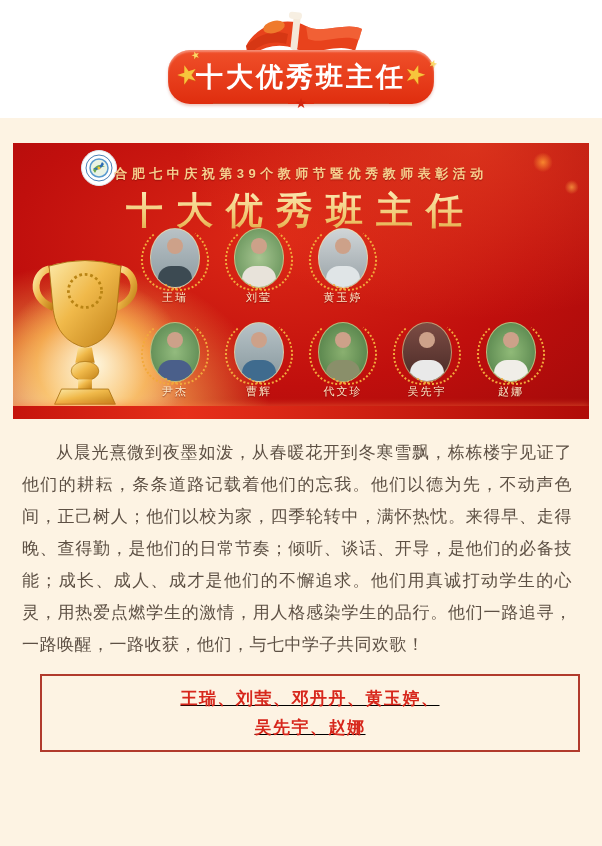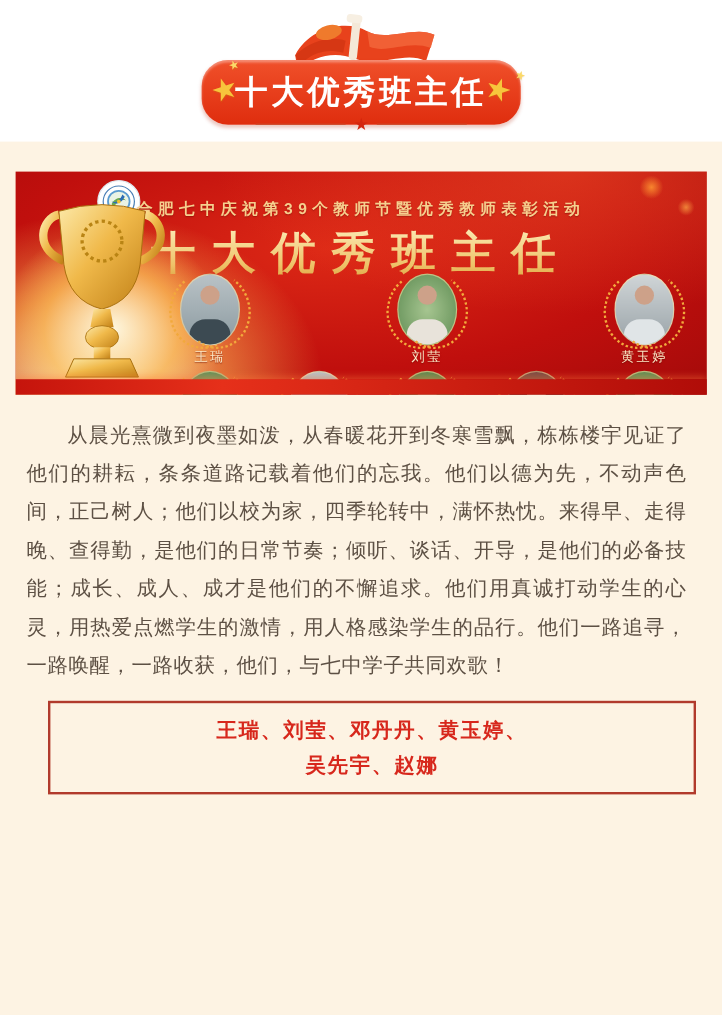--- a/index.html
+++ b/index.html
@@ -38,21 +38,21 @@
   .divider{
     position:absolute;top:96px;left:50%;transform:translateX(-50%);
     width:176px;display:flex;align-items:center;z-index:2;
   }
   .divider .line{flex:1;height:1px;background:#cc4a2a;}
   .divider .dstar{color:#d3250e;font-size:14px;margin:0 7px;line-height:1;}
   
   .banner{
     position:relative;
     margin:25px 13px 0 13px;
-    height:186px;
+    height:276px;
     overflow:hidden;
     background:
       radial-gradient(circle 14px at 92% 7%, rgba(255,150,50,.85), rgba(255,150,50,0) 70%),
       radial-gradient(circle 10px at 97% 16%, rgba(255,170,70,.7), rgba(255,170,70,0) 70%),
       radial-gradient(ellipse 260px 200px at 12% 96%, rgba(255,246,214,.95), rgba(255,195,90,.55) 40%, rgba(230,60,20,0) 72%),
       radial-gradient(ellipse at 80% 0%, rgba(240,80,40,.55), rgba(200,20,10,0) 45%),
       radial-gradient(ellipse at 45% 35%, #dd2916, #c00f0d 58%, #a30a0a 100%);
   }
   .banner-strip{
     position:absolute;left:0;right:0;bottom:0;height:13px;
@@ -80,21 +80,21 @@
     -webkit-text-fill-color:transparent;
     text-shadow:0 2px 3px rgba(110,10,5,.0);
   }
   .trophy-glow{
     position:absolute;left:-45px;bottom:-60px;width:250px;height:230px;
     background:radial-gradient(closest-side, rgba(255,252,230,.95), rgba(255,200,90,.6) 45%, rgba(255,120,30,0) 75%);
     pointer-events:none;
   }
   .trophy{position:absolute;left:2px;bottom:12px;width:140px;height:152px;}
   .photos{position:absolute;left:120px;right:10px;top:83px;}
-  .prow{display:flex;justify-content:space-between;margin-bottom:2px;}
+  .prow{display:flex;justify-content:flex-start;margin-bottom:15px;}
   .tcard{width:84px;text-align:center;}
   .wreath{position:relative;width:62px;height:62px;margin:0 auto;}
   .wreath::before,.wreath::after{
     content:"";position:absolute;top:1px;width:54px;height:60px;border-radius:50%;
     border:2px dotted transparent;
   }
   .wreath::before{left:-3px;border-left-color:#f2a93c;border-bottom-color:#f2a93c;transform:rotate(10deg);}
   .wreath::after{right:-3px;border-right-color:#f2a93c;border-bottom-color:#f2a93c;transform:rotate(-10deg);}
   .oval{
     position:absolute;left:50%;top:2px;transform:translateX(-50%);
@@ -130,20 +130,21 @@
     text-align:justify;text-indent:2em;
     letter-spacing:0.5px;
   }
   .article p + p{margin-top:1px;}
   
   .honor-box{
     margin:13px 22px 0 40px;
     border:2px solid #b13a2c;
     padding:8px 1px;
     text-align:center;
+    text-decoration:underline;
   }
   .honor-box div{
     color:#d7271c;font-weight:bold;
     font-size:17px;line-height:29px;letter-spacing:1.5px;
   }
 </style>
 </head>
 <body>
 
 <div class="top-header">

